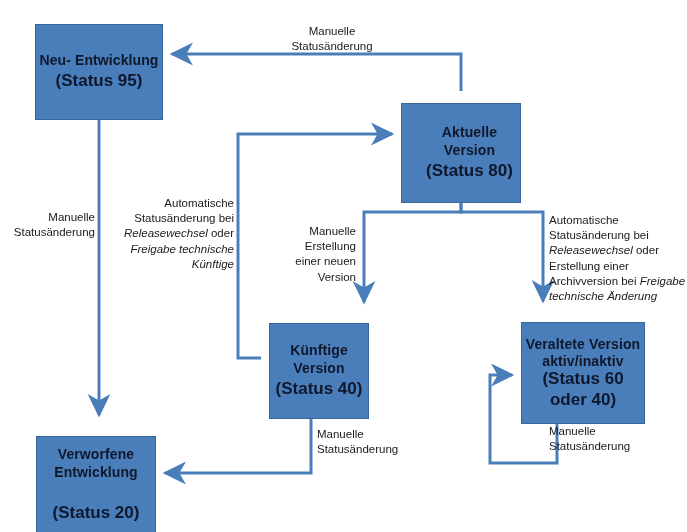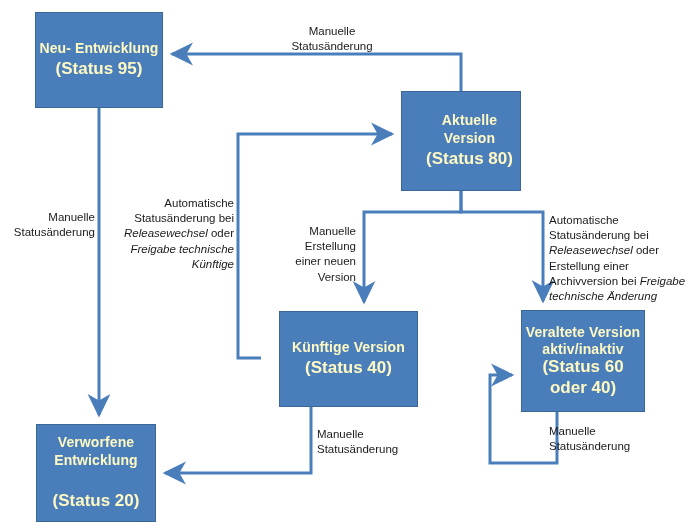--- a/index.html
+++ b/index.html
@@ -23,28 +23,29 @@
     left: 0;
     top: 0;
     width: 687px;
     height: 532px;
   }
   .node {
     position: absolute;
     box-sizing: border-box;
     background: #4a7ebb;
     border: 1px solid #3a6698;
-    color: #fef9c3;
+    color: #0f172a;
     display: flex;
     flex-direction: column;
     align-items: center;
     justify-content: center;
     text-align: center;
     line-height: 1.28;
     z-index: 3;
+    margin-top: 12px;
   }
   .node .ttl {
     font-weight: bold;
     font-size: 14px;
     letter-spacing: 0.1px;
   }
   .node .st {
     font-weight: bold;
     font-size: 17px;
   }
@@ -93,21 +94,21 @@
 Entwicklung</div>
     <div class="st">(Status 95)</div>
   </div>
 
   <div class="node" style="left:401px; top:91px; width:120px; height:100px;padding-left:17px;">
     <div class="ttl">Aktuelle
 Version</div>
     <div class="st">(Status 80)</div>
   </div>
 
-  <div class="node" style="left:279px; top:311px; width:139px; height:96px;text-align:center;">
+  <div class="node" style="left:269px; top:311px; width:100px; height:96px;text-align:center;">
     <div class="ttl">Künftige
 Version</div>
     <div class="st">(Status 40)</div>
   </div>
 
   <div class="node" style="left:521px; top:310px; width:124px; height:102px; line-height:1.2;">
     <div class="ttl">Veraltete
 Version
 aktiv/inaktiv</div>
     <div class="st">(Status 60 oder 40)</div>

